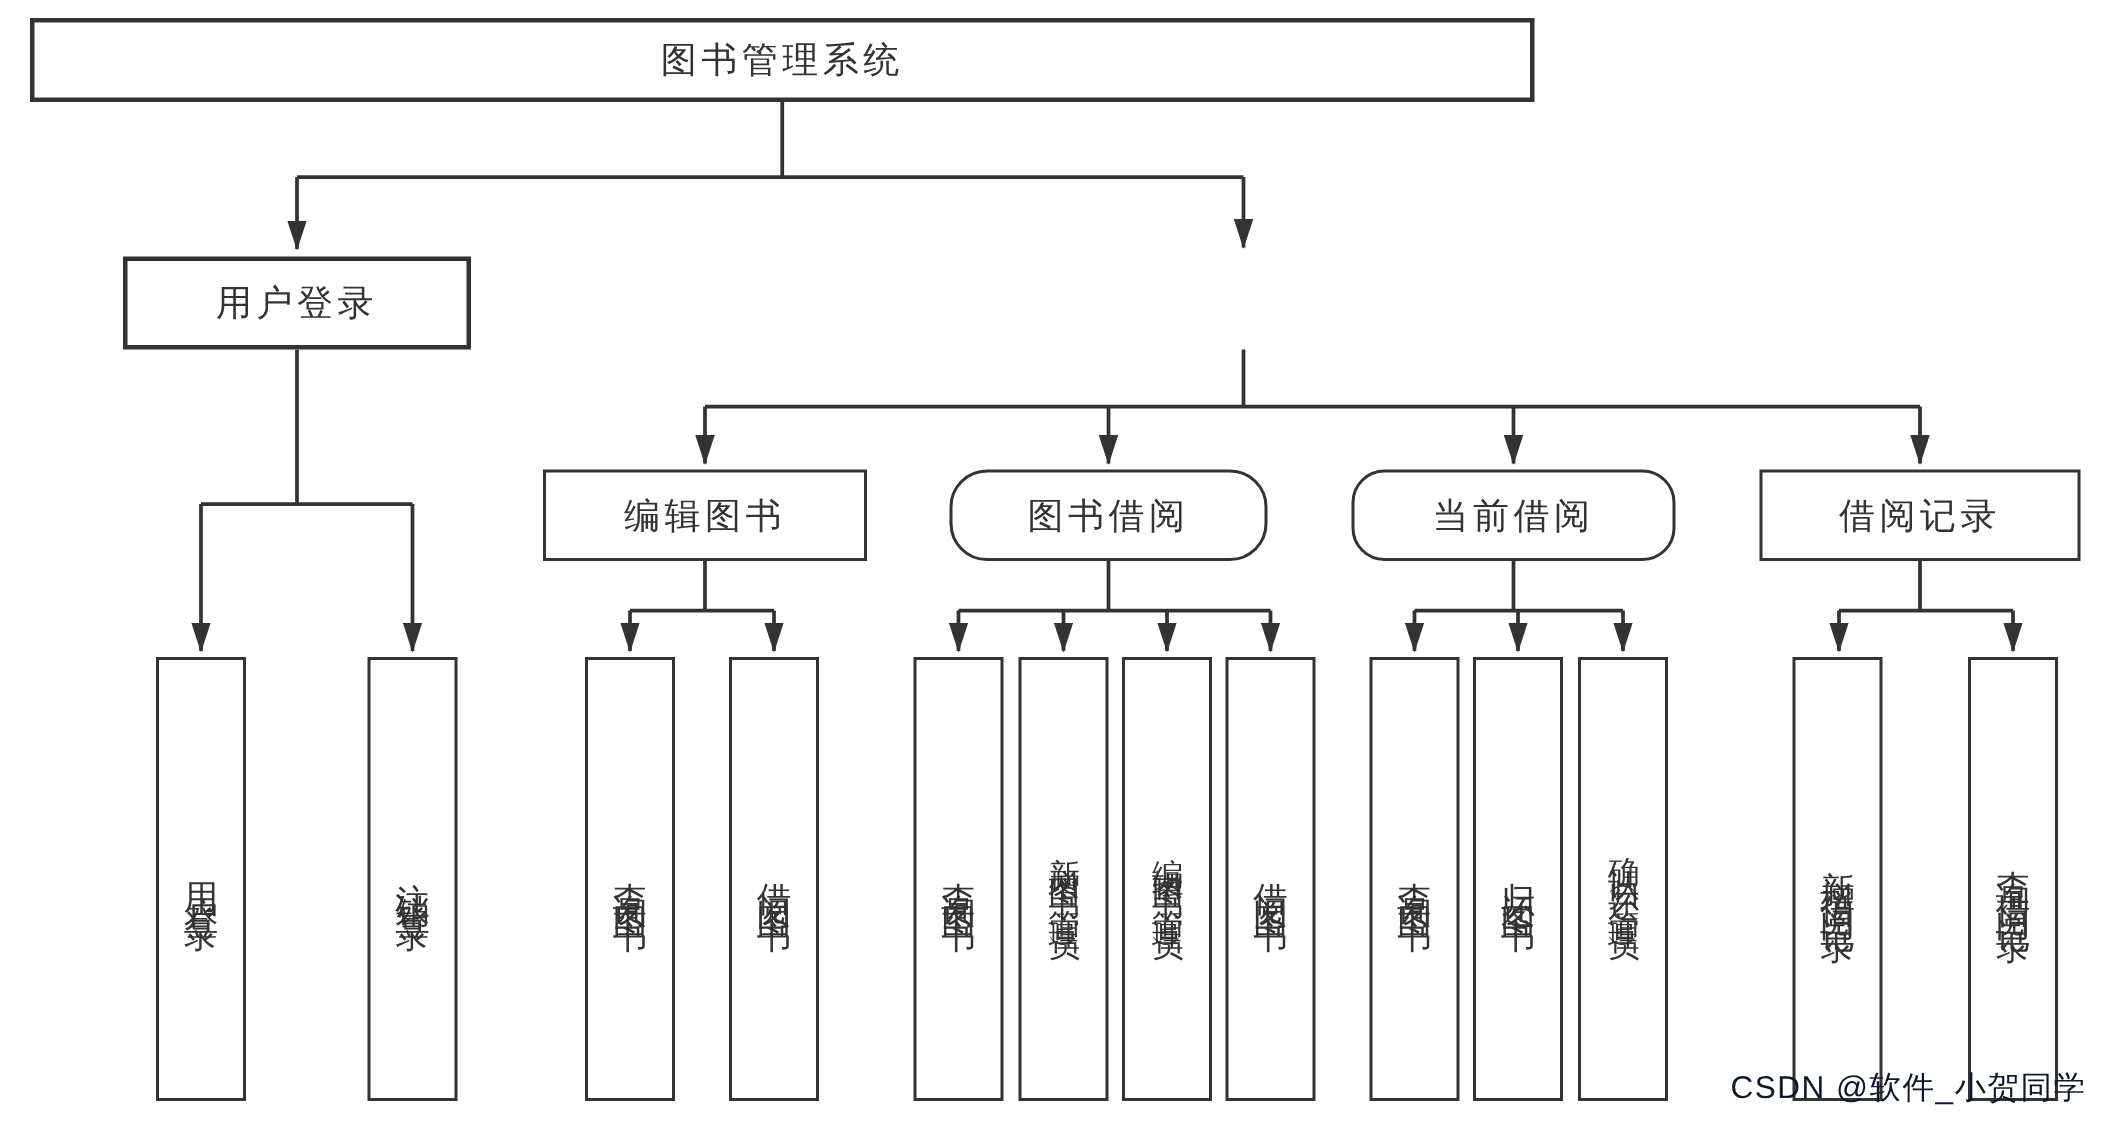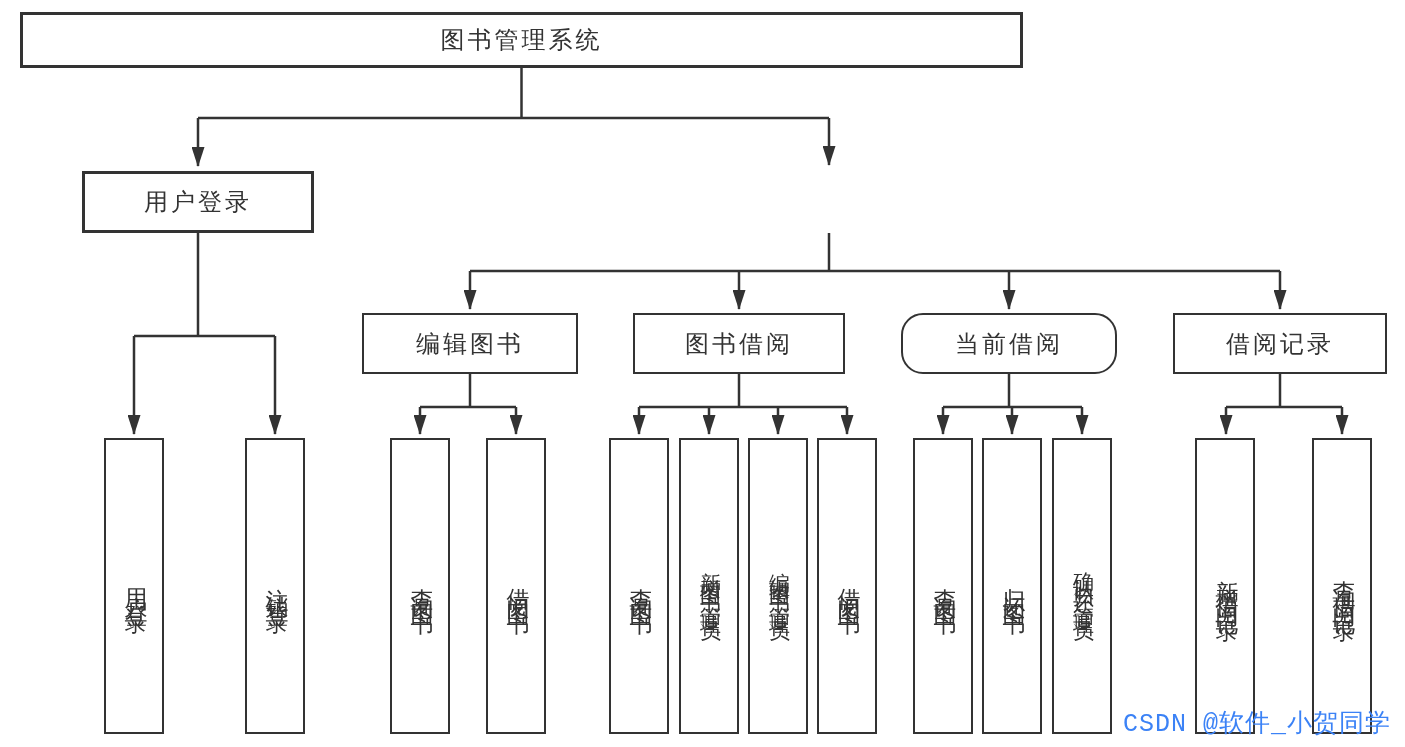--- a/index.html
+++ b/index.html
@@ -1,20 +1,20 @@
 <!DOCTYPE html>
 <html><head>
 <meta charset="utf-8">
 <style>
   html,body{margin:0;padding:0;background:#ffffff;}
   #canvas{
     position:relative;
     width:1405px;height:747px;
     background:#ffffff;
-    font-family:Liberation Mono, monospace;
+    font-family:Liberation Sans, sans-serif;
     color:#333333;
     overflow:hidden;
   }
   #connectors{position:absolute;left:0;top:0;width:1405px;height:747px;pointer-events:none;}
   .hbox{
     position:absolute;
     box-sizing:border-box;
     border:3px solid #333333;
     background:#ffffff;
     display:flex;align-items:center;justify-content:center;
@@ -35,43 +35,43 @@
     line-height:1;
   }
   .vbox.tight{font-size:21px;letter-spacing:7px;}
   
   #n-root{left:20px;top:12px;width:1003px;height:56px;}
   
   #n-user-login{left:82px;top:171px;width:232px;height:62px;}
   #n-book-mgmt{left:712px;top:170px;width:234px;height:63px;}
   
   #n-new-books{left:362px;top:313px;width:216px;height:61px;}
-  #n-book-borrow{left:633px;top:313px;width:212px;height:61px;}
+  #n-book-borrow{left:633px;top:313px;width:212px;height:61px;border-radius:25px;}
   #n-current-borrow{left:901px;top:313px;width:216px;height:61px;border-radius:22px;}
   #n-borrow-records{left:1173px;top:313px;width:214px;height:61px;}
   
   #v-ul-login{left:104px;}
   #v-ul-logout{left:245px;}
   #v-nb-query{left:390px;}
   #v-nb-borrow{left:486px;}
   #v-bb-query{left:609px;}
   #v-bb-add{left:679px;}
   #v-bb-edit{left:748px;}
   #v-bb-borrow{left:817px;}
   #v-cb-query{left:913px;}
   #v-cb-return{left:982px;}
   #v-cb-confirm{left:1052px;}
   #v-br-add{left:1195px;}
   #v-br-query{left:1312px;}
   #watermark{
     position:absolute;
     right:14px;bottom:8px;
-    font-size:25px;
+    font-size:21px;
     letter-spacing:1px;
-    color:#3b82f6;
+    color:#0f172a;
     white-space:nowrap;
     z-index:5;
   }
 </style>
 </head>
 <body>
 
 <div id="canvas">
 
   <svg id="connectors" viewBox="0 0 1405 747" xmlns="http://www.w3.org/2000/svg">

